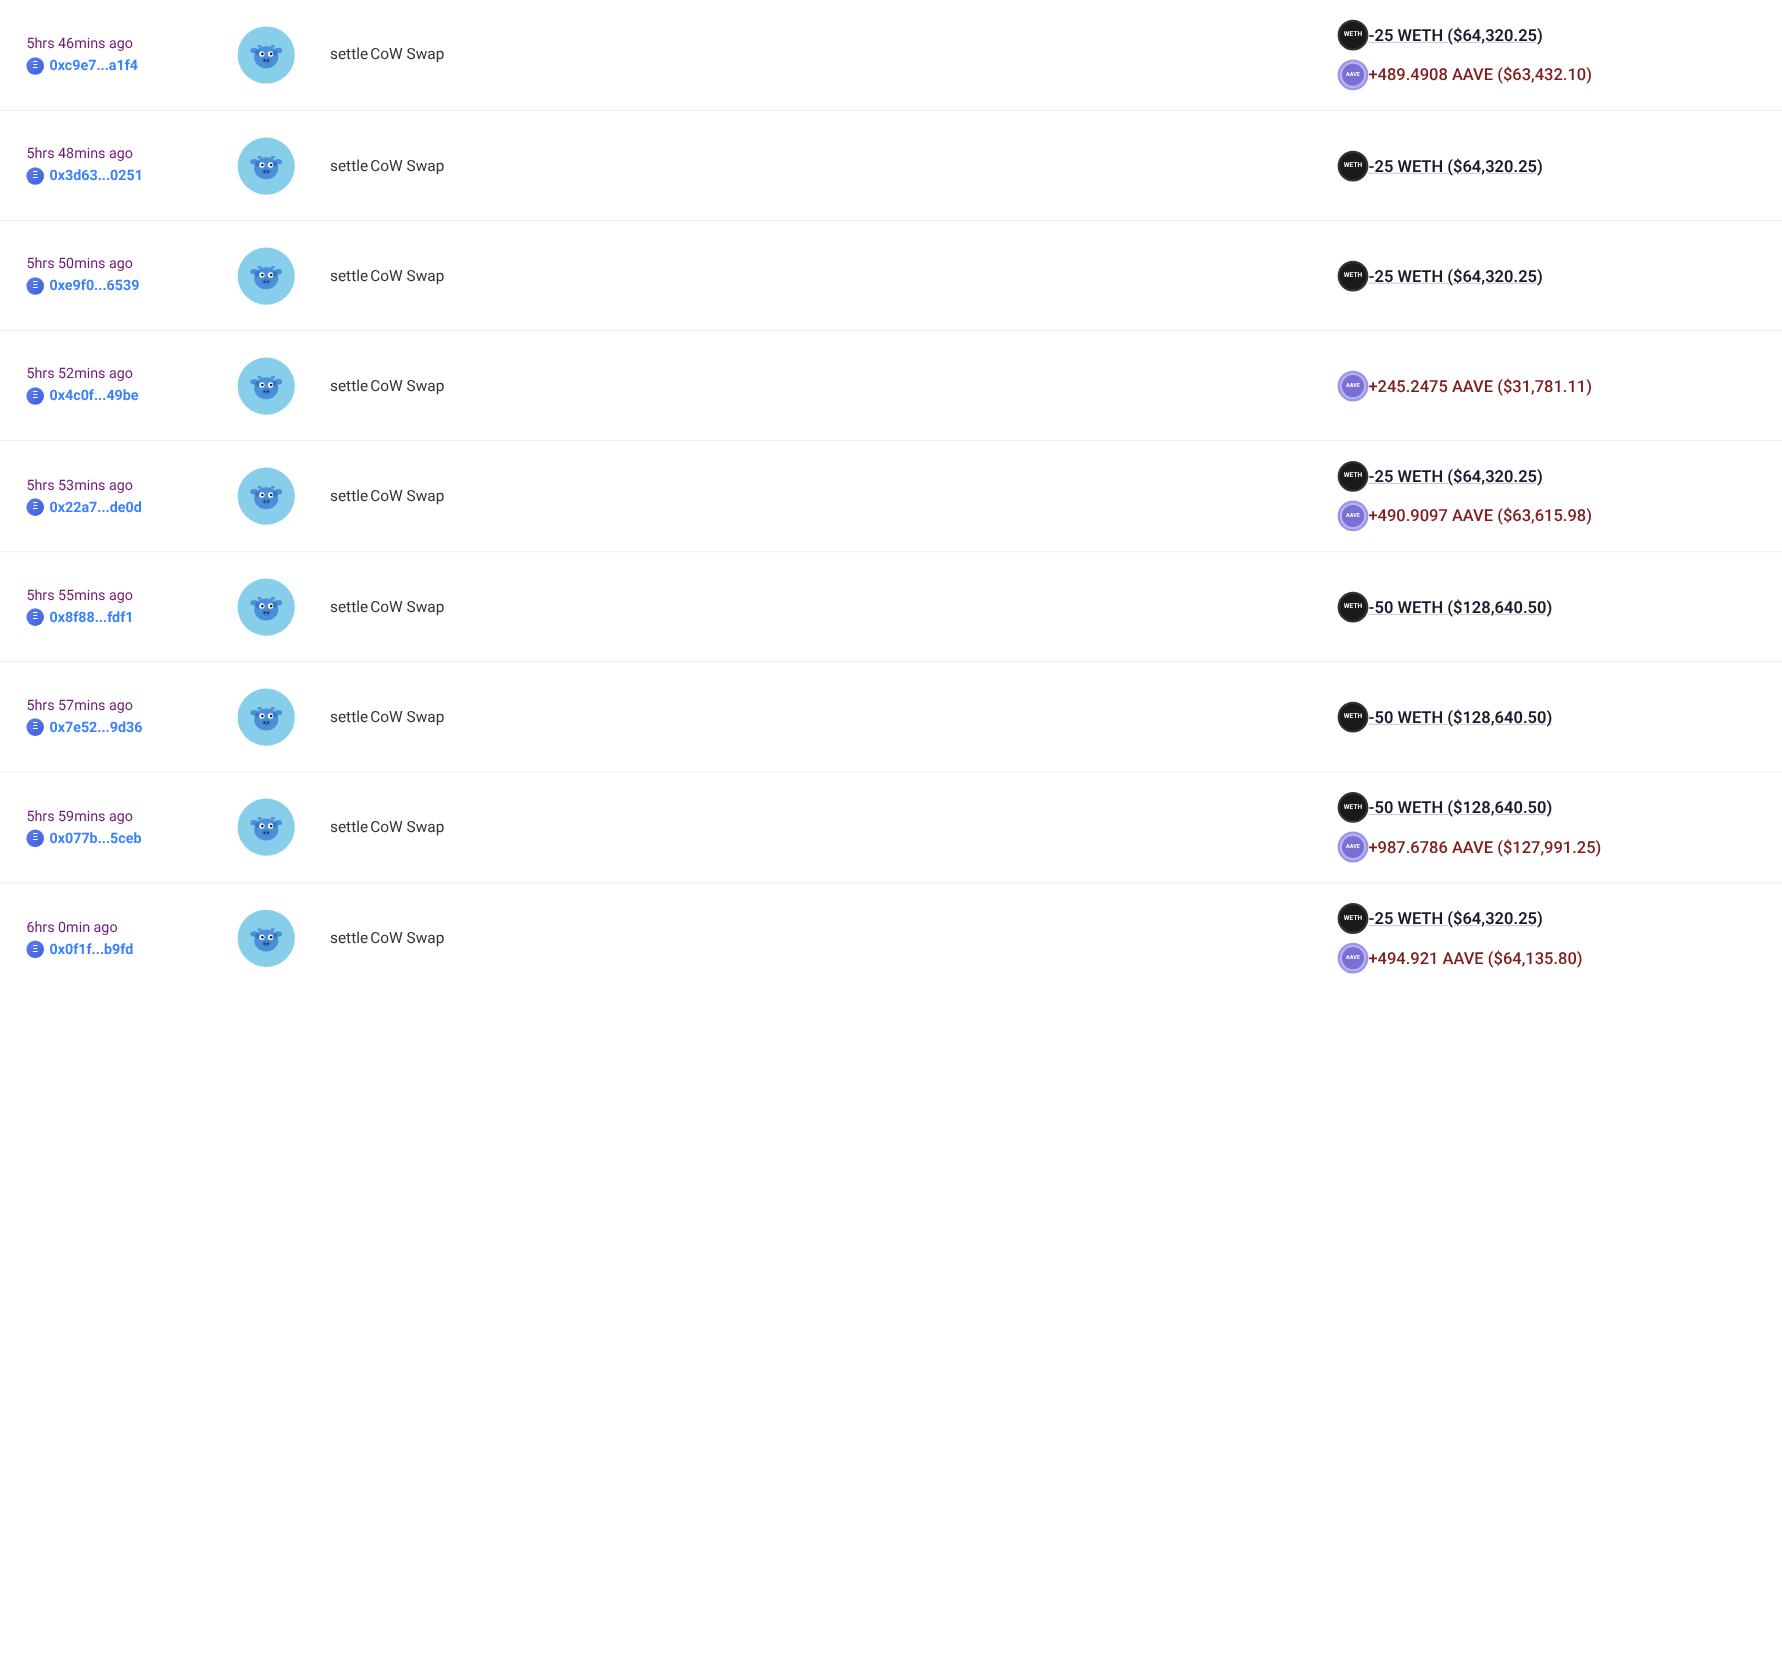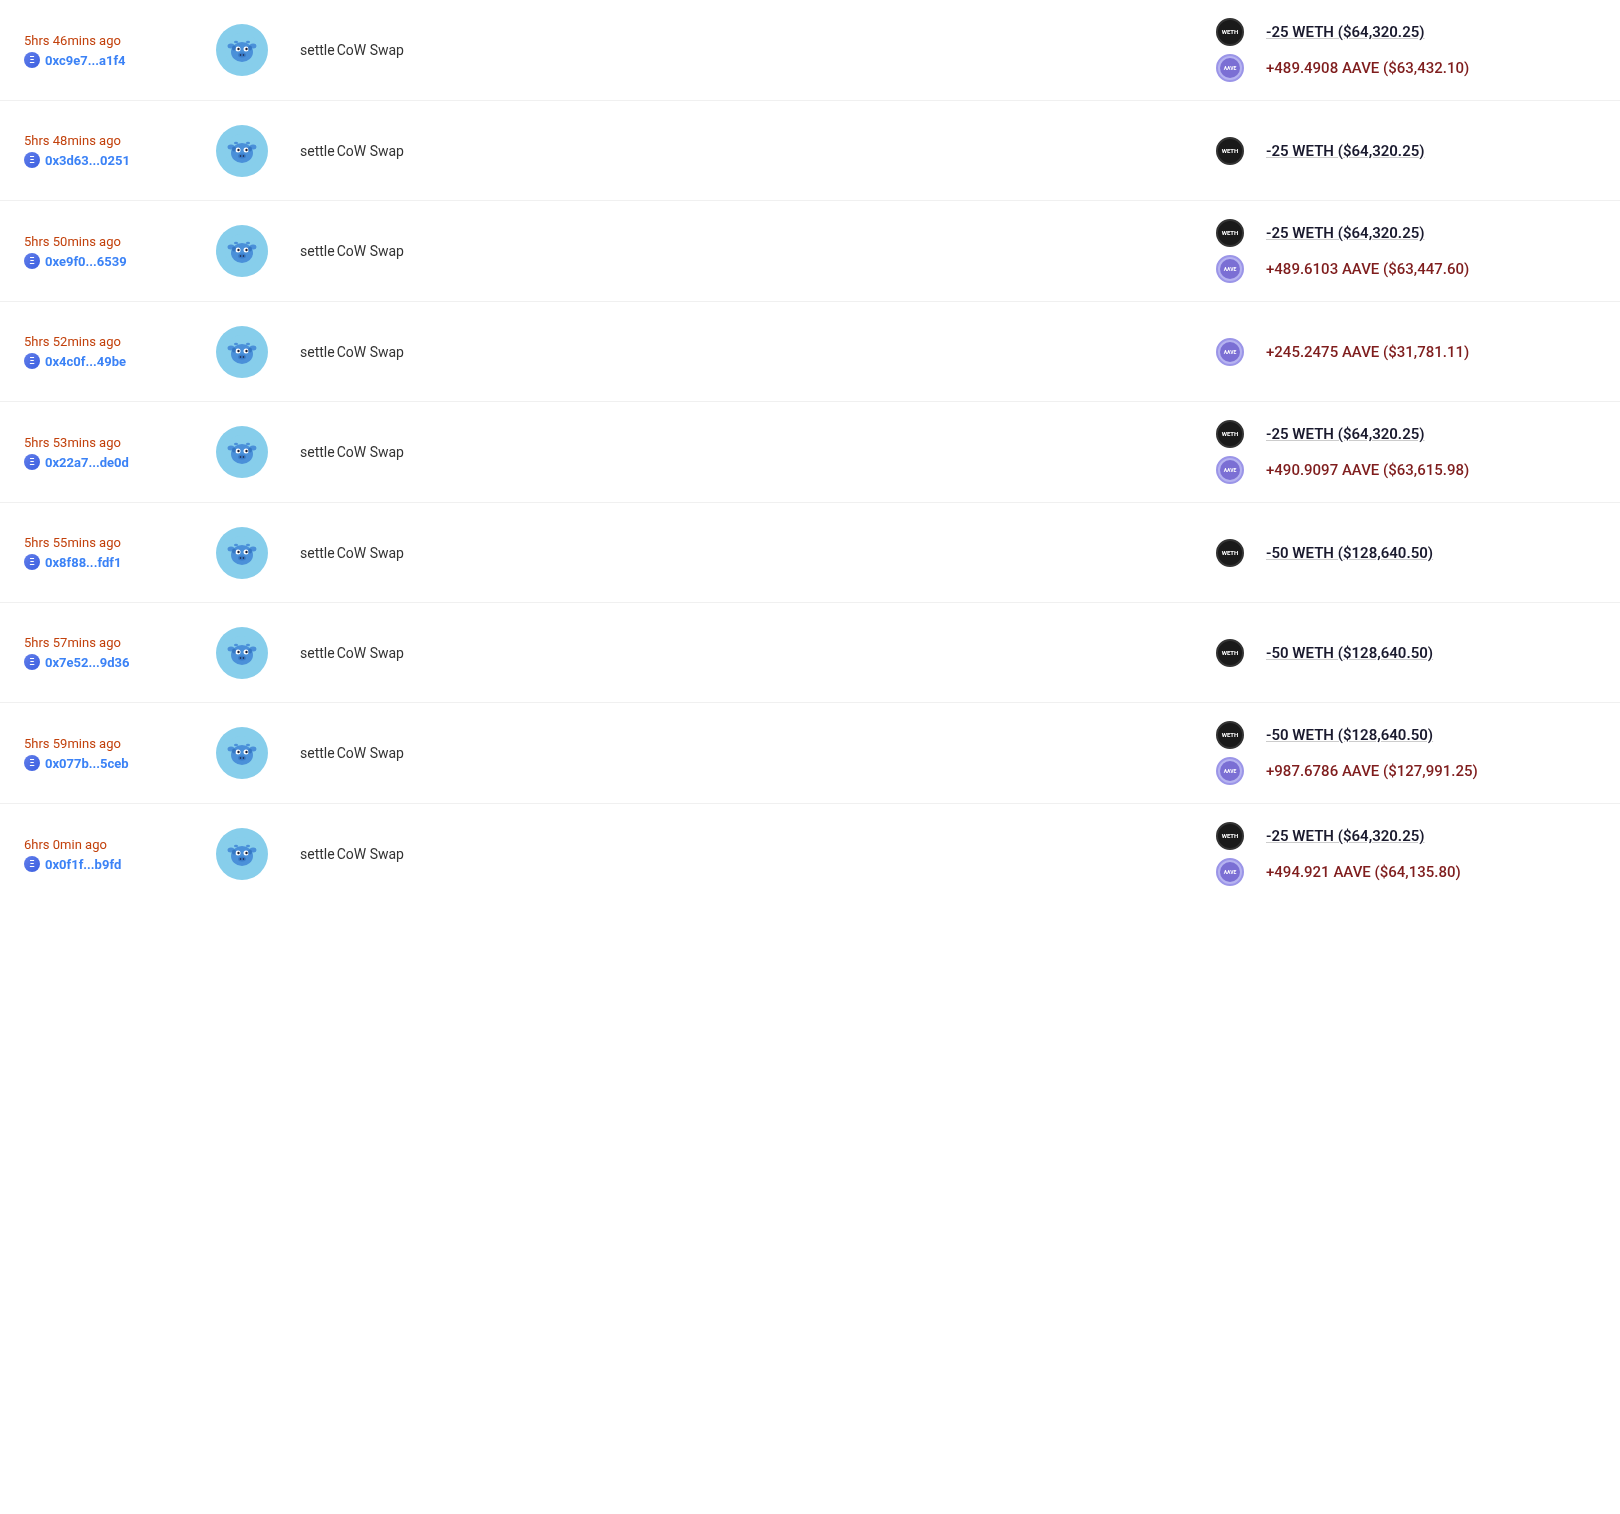--- a/index.html
+++ b/index.html
@@ -24,21 +24,21 @@
       border-bottom: none;
     }
     .left-section {
       display: flex;
       flex-direction: column;
       min-width: 160px;
       gap: 4px;
     }
     .time-ago {
       font-size: 13px;
-      color: #c2410c;
+      color: #701a75;
       font-weight: 400;
     }
     .tx-hash {
       display: flex;
       align-items: flex-end;
       gap: 5px;
       font-size: 13px;
       color: #3b82f6;
       font-weight: 700;
     }
@@ -89,21 +89,21 @@
       display: flex;
       flex-direction: column;
       gap: 8px;
       margin-left: auto;
       padding-left: 40px;
       min-width: 420px;
     }
     .token-line {
       display: flex;
       align-items: center;
-      gap: 22px;
+      gap: 0;
     }
     .weth-badge {
       width: 28px;
       height: 28px;
       border-radius: 50%;
       background: #1a1a1a;
       border: 2px solid #333;
       display: flex;
       align-items: center;
       justify-content: center;
@@ -300,331 +300,323 @@
         <span class="action-label">settle</span>
         <span class="action-label">CoW Swap</span>
       </div>
       <div class="right-section">
         <div class="token-line">
           <div class="weth-badge">
             <span class="weth-text-badge">WETH</span>
           </div>
           <span class="weth-amount">-25 WETH ($64,320.25)</span>
         </div>
+      </div>
+    </div>
+    <div class="transaction-row">
+      <div class="left-section">
+        <span class="time-ago">5hrs 52mins ago</span>
+        <span class="tx-hash">
+          <span class="eth-icon"></span>
+          0x4c0f...49be
+        </span>
+      </div>
+      <div class="cow-icon-wrapper">
+        <svg class="cow-svg" viewBox="0 0 36 36" fill="none" xmlns="http://www.w3.org/2000/svg">
+
+          <circle cx="18" cy="18" r="17" fill="#87CEEB"></circle>
+
+          <ellipse cx="18" cy="20" rx="11" ry="10" fill="#4a90d9"></ellipse>
+
+          <circle cx="14" cy="17" r="2.5" fill="white"></circle>
+          <circle cx="22" cy="17" r="2.5" fill="white"></circle>
+          <circle cx="14.5" cy="17" r="1.2" fill="#1a1a2e"></circle>
+          <circle cx="22.5" cy="17" r="1.2" fill="#1a1a2e"></circle>
+
+          <ellipse cx="18" cy="23" rx="4" ry="2.5" fill="#3a7bc8"></ellipse>
+          <circle cx="16.5" cy="23" r="0.8" fill="#1a1a2e"></circle>
+          <circle cx="19.5" cy="23" r="0.8" fill="#1a1a2e"></circle>
+
+          <ellipse cx="7" cy="14" rx="3.5" ry="2.5" fill="#4a90d9"></ellipse>
+          <ellipse cx="29" cy="14" rx="3.5" ry="2.5" fill="#4a90d9"></ellipse>
+
+          <ellipse cx="12" cy="10" rx="2" ry="1.2" fill="#4a90d9"></ellipse>
+          <ellipse cx="24" cy="10" rx="2" ry="1.2" fill="#4a90d9"></ellipse>
+
+          <ellipse cx="10" cy="16" rx="2" ry="2.5" fill="#2060b0" opacity="0.5"></ellipse>
+          <ellipse cx="26" cy="16" rx="2" ry="2.5" fill="#2060b0" opacity="0.5"></ellipse>
+        </svg>
+      </div>
+      <div class="action-section">
+        <span class="action-label">settle</span>
+        <span class="action-label">CoW Swap</span>
+      </div>
+      <div class="right-section">
         <div class="token-line">
           <div class="aave-badge">
             <div class="aave-inner">
               <span class="aave-text">AAVE</span>
             </div>
           </div>
-          <span class="aave-amount">+489.6103 AAVE ($63,447.60)</span>
-        </div>
-      </div>
-    </div>
-    <div class="transaction-row">
-      <div class="left-section">
-        <span class="time-ago">5hrs 52mins ago</span>
-        <span class="tx-hash">
-          <span class="eth-icon"></span>
-          0x4c0f...49be
-        </span>
-      </div>
-      <div class="cow-icon-wrapper">
-        <svg class="cow-svg" viewBox="0 0 36 36" fill="none" xmlns="http://www.w3.org/2000/svg">
-
-          <circle cx="18" cy="18" r="17" fill="#87CEEB"></circle>
-
-          <ellipse cx="18" cy="20" rx="11" ry="10" fill="#4a90d9"></ellipse>
-
-          <circle cx="14" cy="17" r="2.5" fill="white"></circle>
-          <circle cx="22" cy="17" r="2.5" fill="white"></circle>
-          <circle cx="14.5" cy="17" r="1.2" fill="#1a1a2e"></circle>
-          <circle cx="22.5" cy="17" r="1.2" fill="#1a1a2e"></circle>
-
-          <ellipse cx="18" cy="23" rx="4" ry="2.5" fill="#3a7bc8"></ellipse>
-          <circle cx="16.5" cy="23" r="0.8" fill="#1a1a2e"></circle>
-          <circle cx="19.5" cy="23" r="0.8" fill="#1a1a2e"></circle>
-
-          <ellipse cx="7" cy="14" rx="3.5" ry="2.5" fill="#4a90d9"></ellipse>
-          <ellipse cx="29" cy="14" rx="3.5" ry="2.5" fill="#4a90d9"></ellipse>
-
-          <ellipse cx="12" cy="10" rx="2" ry="1.2" fill="#4a90d9"></ellipse>
-          <ellipse cx="24" cy="10" rx="2" ry="1.2" fill="#4a90d9"></ellipse>
-
-          <ellipse cx="10" cy="16" rx="2" ry="2.5" fill="#2060b0" opacity="0.5"></ellipse>
-          <ellipse cx="26" cy="16" rx="2" ry="2.5" fill="#2060b0" opacity="0.5"></ellipse>
-        </svg>
-      </div>
-      <div class="action-section">
-        <span class="action-label">settle</span>
-        <span class="action-label">CoW Swap</span>
-      </div>
-      <div class="right-section">
+          <span class="aave-amount">+245.2475 AAVE ($31,781.11)</span>
+        </div>
+      </div>
+    </div>
+    <div class="transaction-row">
+      <div class="left-section">
+        <span class="time-ago">5hrs 53mins ago</span>
+        <span class="tx-hash">
+          <span class="eth-icon"></span>
+          0x22a7...de0d
+        </span>
+      </div>
+      <div class="cow-icon-wrapper">
+        <svg class="cow-svg" viewBox="0 0 36 36" fill="none" xmlns="http://www.w3.org/2000/svg">
+
+          <circle cx="18" cy="18" r="17" fill="#87CEEB"></circle>
+
+          <ellipse cx="18" cy="20" rx="11" ry="10" fill="#4a90d9"></ellipse>
+
+          <circle cx="14" cy="17" r="2.5" fill="white"></circle>
+          <circle cx="22" cy="17" r="2.5" fill="white"></circle>
+          <circle cx="14.5" cy="17" r="1.2" fill="#1a1a2e"></circle>
+          <circle cx="22.5" cy="17" r="1.2" fill="#1a1a2e"></circle>
+
+          <ellipse cx="18" cy="23" rx="4" ry="2.5" fill="#3a7bc8"></ellipse>
+          <circle cx="16.5" cy="23" r="0.8" fill="#1a1a2e"></circle>
+          <circle cx="19.5" cy="23" r="0.8" fill="#1a1a2e"></circle>
+
+          <ellipse cx="7" cy="14" rx="3.5" ry="2.5" fill="#4a90d9"></ellipse>
+          <ellipse cx="29" cy="14" rx="3.5" ry="2.5" fill="#4a90d9"></ellipse>
+
+          <ellipse cx="12" cy="10" rx="2" ry="1.2" fill="#4a90d9"></ellipse>
+          <ellipse cx="24" cy="10" rx="2" ry="1.2" fill="#4a90d9"></ellipse>
+
+          <ellipse cx="10" cy="16" rx="2" ry="2.5" fill="#2060b0" opacity="0.5"></ellipse>
+          <ellipse cx="26" cy="16" rx="2" ry="2.5" fill="#2060b0" opacity="0.5"></ellipse>
+        </svg>
+      </div>
+      <div class="action-section">
+        <span class="action-label">settle</span>
+        <span class="action-label">CoW Swap</span>
+      </div>
+      <div class="right-section">
+        <div class="token-line">
+          <div class="weth-badge">
+            <span class="weth-text-badge">WETH</span>
+          </div>
+          <span class="weth-amount">-25 WETH ($64,320.25)</span>
+        </div>
         <div class="token-line">
           <div class="aave-badge">
             <div class="aave-inner">
               <span class="aave-text">AAVE</span>
             </div>
           </div>
-          <span class="aave-amount">+245.2475 AAVE ($31,781.11)</span>
-        </div>
-      </div>
-    </div>
-    <div class="transaction-row">
-      <div class="left-section">
-        <span class="time-ago">5hrs 53mins ago</span>
-        <span class="tx-hash">
-          <span class="eth-icon"></span>
-          0x22a7...de0d
-        </span>
-      </div>
-      <div class="cow-icon-wrapper">
-        <svg class="cow-svg" viewBox="0 0 36 36" fill="none" xmlns="http://www.w3.org/2000/svg">
-
-          <circle cx="18" cy="18" r="17" fill="#87CEEB"></circle>
-
-          <ellipse cx="18" cy="20" rx="11" ry="10" fill="#4a90d9"></ellipse>
-
-          <circle cx="14" cy="17" r="2.5" fill="white"></circle>
-          <circle cx="22" cy="17" r="2.5" fill="white"></circle>
-          <circle cx="14.5" cy="17" r="1.2" fill="#1a1a2e"></circle>
-          <circle cx="22.5" cy="17" r="1.2" fill="#1a1a2e"></circle>
-
-          <ellipse cx="18" cy="23" rx="4" ry="2.5" fill="#3a7bc8"></ellipse>
-          <circle cx="16.5" cy="23" r="0.8" fill="#1a1a2e"></circle>
-          <circle cx="19.5" cy="23" r="0.8" fill="#1a1a2e"></circle>
-
-          <ellipse cx="7" cy="14" rx="3.5" ry="2.5" fill="#4a90d9"></ellipse>
-          <ellipse cx="29" cy="14" rx="3.5" ry="2.5" fill="#4a90d9"></ellipse>
-
-          <ellipse cx="12" cy="10" rx="2" ry="1.2" fill="#4a90d9"></ellipse>
-          <ellipse cx="24" cy="10" rx="2" ry="1.2" fill="#4a90d9"></ellipse>
-
-          <ellipse cx="10" cy="16" rx="2" ry="2.5" fill="#2060b0" opacity="0.5"></ellipse>
-          <ellipse cx="26" cy="16" rx="2" ry="2.5" fill="#2060b0" opacity="0.5"></ellipse>
-        </svg>
-      </div>
-      <div class="action-section">
-        <span class="action-label">settle</span>
-        <span class="action-label">CoW Swap</span>
-      </div>
-      <div class="right-section">
-        <div class="token-line">
-          <div class="weth-badge">
-            <span class="weth-text-badge">WETH</span>
-          </div>
-          <span class="weth-amount">-25 WETH ($64,320.25)</span>
+          <span class="aave-amount">+490.9097 AAVE ($63,615.98)</span>
+        </div>
+      </div>
+    </div>
+    <div class="transaction-row">
+      <div class="left-section">
+        <span class="time-ago">5hrs 55mins ago</span>
+        <span class="tx-hash">
+          <span class="eth-icon"></span>
+          0x8f88...fdf1
+        </span>
+      </div>
+      <div class="cow-icon-wrapper">
+        <svg class="cow-svg" viewBox="0 0 36 36" fill="none" xmlns="http://www.w3.org/2000/svg">
+
+          <circle cx="18" cy="18" r="17" fill="#87CEEB"></circle>
+
+          <ellipse cx="18" cy="20" rx="11" ry="10" fill="#4a90d9"></ellipse>
+
+          <circle cx="14" cy="17" r="2.5" fill="white"></circle>
+          <circle cx="22" cy="17" r="2.5" fill="white"></circle>
+          <circle cx="14.5" cy="17" r="1.2" fill="#1a1a2e"></circle>
+          <circle cx="22.5" cy="17" r="1.2" fill="#1a1a2e"></circle>
+
+          <ellipse cx="18" cy="23" rx="4" ry="2.5" fill="#3a7bc8"></ellipse>
+          <circle cx="16.5" cy="23" r="0.8" fill="#1a1a2e"></circle>
+          <circle cx="19.5" cy="23" r="0.8" fill="#1a1a2e"></circle>
+
+          <ellipse cx="7" cy="14" rx="3.5" ry="2.5" fill="#4a90d9"></ellipse>
+          <ellipse cx="29" cy="14" rx="3.5" ry="2.5" fill="#4a90d9"></ellipse>
+
+          <ellipse cx="12" cy="10" rx="2" ry="1.2" fill="#4a90d9"></ellipse>
+          <ellipse cx="24" cy="10" rx="2" ry="1.2" fill="#4a90d9"></ellipse>
+
+          <ellipse cx="10" cy="16" rx="2" ry="2.5" fill="#2060b0" opacity="0.5"></ellipse>
+          <ellipse cx="26" cy="16" rx="2" ry="2.5" fill="#2060b0" opacity="0.5"></ellipse>
+        </svg>
+      </div>
+      <div class="action-section">
+        <span class="action-label">settle</span>
+        <span class="action-label">CoW Swap</span>
+      </div>
+      <div class="right-section">
+        <div class="token-line">
+          <div class="weth-badge">
+            <span class="weth-text-badge">WETH</span>
+          </div>
+          <span class="weth-amount">-50 WETH ($128,640.50)</span>
+        </div>
+      </div>
+    </div>
+    <div class="transaction-row">
+      <div class="left-section">
+        <span class="time-ago">5hrs 57mins ago</span>
+        <span class="tx-hash">
+          <span class="eth-icon"></span>
+          0x7e52...9d36
+        </span>
+      </div>
+      <div class="cow-icon-wrapper">
+        <svg class="cow-svg" viewBox="0 0 36 36" fill="none" xmlns="http://www.w3.org/2000/svg">
+
+          <circle cx="18" cy="18" r="17" fill="#87CEEB"></circle>
+
+          <ellipse cx="18" cy="20" rx="11" ry="10" fill="#4a90d9"></ellipse>
+
+          <circle cx="14" cy="17" r="2.5" fill="white"></circle>
+          <circle cx="22" cy="17" r="2.5" fill="white"></circle>
+          <circle cx="14.5" cy="17" r="1.2" fill="#1a1a2e"></circle>
+          <circle cx="22.5" cy="17" r="1.2" fill="#1a1a2e"></circle>
+
+          <ellipse cx="18" cy="23" rx="4" ry="2.5" fill="#3a7bc8"></ellipse>
+          <circle cx="16.5" cy="23" r="0.8" fill="#1a1a2e"></circle>
+          <circle cx="19.5" cy="23" r="0.8" fill="#1a1a2e"></circle>
+
+          <ellipse cx="7" cy="14" rx="3.5" ry="2.5" fill="#4a90d9"></ellipse>
+          <ellipse cx="29" cy="14" rx="3.5" ry="2.5" fill="#4a90d9"></ellipse>
+
+          <ellipse cx="12" cy="10" rx="2" ry="1.2" fill="#4a90d9"></ellipse>
+          <ellipse cx="24" cy="10" rx="2" ry="1.2" fill="#4a90d9"></ellipse>
+
+          <ellipse cx="10" cy="16" rx="2" ry="2.5" fill="#2060b0" opacity="0.5"></ellipse>
+          <ellipse cx="26" cy="16" rx="2" ry="2.5" fill="#2060b0" opacity="0.5"></ellipse>
+        </svg>
+      </div>
+      <div class="action-section">
+        <span class="action-label">settle</span>
+        <span class="action-label">CoW Swap</span>
+      </div>
+      <div class="right-section">
+        <div class="token-line">
+          <div class="weth-badge">
+            <span class="weth-text-badge">WETH</span>
+          </div>
+          <span class="weth-amount">-50 WETH ($128,640.50)</span>
+        </div>
+      </div>
+    </div>
+    <div class="transaction-row">
+      <div class="left-section">
+        <span class="time-ago">5hrs 59mins ago</span>
+        <span class="tx-hash">
+          <span class="eth-icon"></span>
+          0x077b...5ceb
+        </span>
+      </div>
+      <div class="cow-icon-wrapper">
+        <svg class="cow-svg" viewBox="0 0 36 36" fill="none" xmlns="http://www.w3.org/2000/svg">
+
+          <circle cx="18" cy="18" r="17" fill="#87CEEB"></circle>
+
+          <ellipse cx="18" cy="20" rx="11" ry="10" fill="#4a90d9"></ellipse>
+
+          <circle cx="14" cy="17" r="2.5" fill="white"></circle>
+          <circle cx="22" cy="17" r="2.5" fill="white"></circle>
+          <circle cx="14.5" cy="17" r="1.2" fill="#1a1a2e"></circle>
+          <circle cx="22.5" cy="17" r="1.2" fill="#1a1a2e"></circle>
+
+          <ellipse cx="18" cy="23" rx="4" ry="2.5" fill="#3a7bc8"></ellipse>
+          <circle cx="16.5" cy="23" r="0.8" fill="#1a1a2e"></circle>
+          <circle cx="19.5" cy="23" r="0.8" fill="#1a1a2e"></circle>
+
+          <ellipse cx="7" cy="14" rx="3.5" ry="2.5" fill="#4a90d9"></ellipse>
+          <ellipse cx="29" cy="14" rx="3.5" ry="2.5" fill="#4a90d9"></ellipse>
+
+          <ellipse cx="12" cy="10" rx="2" ry="1.2" fill="#4a90d9"></ellipse>
+          <ellipse cx="24" cy="10" rx="2" ry="1.2" fill="#4a90d9"></ellipse>
+
+          <ellipse cx="10" cy="16" rx="2" ry="2.5" fill="#2060b0" opacity="0.5"></ellipse>
+          <ellipse cx="26" cy="16" rx="2" ry="2.5" fill="#2060b0" opacity="0.5"></ellipse>
+        </svg>
+      </div>
+      <div class="action-section">
+        <span class="action-label">settle</span>
+        <span class="action-label">CoW Swap</span>
+      </div>
+      <div class="right-section">
+        <div class="token-line">
+          <div class="weth-badge">
+            <span class="weth-text-badge">WETH</span>
+          </div>
+          <span class="weth-amount">-50 WETH ($128,640.50)</span>
         </div>
         <div class="token-line">
           <div class="aave-badge">
             <div class="aave-inner">
               <span class="aave-text">AAVE</span>
             </div>
           </div>
-          <span class="aave-amount">+490.9097 AAVE ($63,615.98)</span>
-        </div>
-      </div>
-    </div>
-    <div class="transaction-row">
-      <div class="left-section">
-        <span class="time-ago">5hrs 55mins ago</span>
-        <span class="tx-hash">
-          <span class="eth-icon"></span>
-          0x8f88...fdf1
-        </span>
-      </div>
-      <div class="cow-icon-wrapper">
-        <svg class="cow-svg" viewBox="0 0 36 36" fill="none" xmlns="http://www.w3.org/2000/svg">
-
-          <circle cx="18" cy="18" r="17" fill="#87CEEB"></circle>
-
-          <ellipse cx="18" cy="20" rx="11" ry="10" fill="#4a90d9"></ellipse>
-
-          <circle cx="14" cy="17" r="2.5" fill="white"></circle>
-          <circle cx="22" cy="17" r="2.5" fill="white"></circle>
-          <circle cx="14.5" cy="17" r="1.2" fill="#1a1a2e"></circle>
-          <circle cx="22.5" cy="17" r="1.2" fill="#1a1a2e"></circle>
-
-          <ellipse cx="18" cy="23" rx="4" ry="2.5" fill="#3a7bc8"></ellipse>
-          <circle cx="16.5" cy="23" r="0.8" fill="#1a1a2e"></circle>
-          <circle cx="19.5" cy="23" r="0.8" fill="#1a1a2e"></circle>
-
-          <ellipse cx="7" cy="14" rx="3.5" ry="2.5" fill="#4a90d9"></ellipse>
-          <ellipse cx="29" cy="14" rx="3.5" ry="2.5" fill="#4a90d9"></ellipse>
-
-          <ellipse cx="12" cy="10" rx="2" ry="1.2" fill="#4a90d9"></ellipse>
-          <ellipse cx="24" cy="10" rx="2" ry="1.2" fill="#4a90d9"></ellipse>
-
-          <ellipse cx="10" cy="16" rx="2" ry="2.5" fill="#2060b0" opacity="0.5"></ellipse>
-          <ellipse cx="26" cy="16" rx="2" ry="2.5" fill="#2060b0" opacity="0.5"></ellipse>
-        </svg>
-      </div>
-      <div class="action-section">
-        <span class="action-label">settle</span>
-        <span class="action-label">CoW Swap</span>
-      </div>
-      <div class="right-section">
-        <div class="token-line">
-          <div class="weth-badge">
-            <span class="weth-text-badge">WETH</span>
-          </div>
-          <span class="weth-amount">-50 WETH ($128,640.50)</span>
-        </div>
-      </div>
-    </div>
-    <div class="transaction-row">
-      <div class="left-section">
-        <span class="time-ago">5hrs 57mins ago</span>
-        <span class="tx-hash">
-          <span class="eth-icon"></span>
-          0x7e52...9d36
-        </span>
-      </div>
-      <div class="cow-icon-wrapper">
-        <svg class="cow-svg" viewBox="0 0 36 36" fill="none" xmlns="http://www.w3.org/2000/svg">
-
-          <circle cx="18" cy="18" r="17" fill="#87CEEB"></circle>
-
-          <ellipse cx="18" cy="20" rx="11" ry="10" fill="#4a90d9"></ellipse>
-
-          <circle cx="14" cy="17" r="2.5" fill="white"></circle>
-          <circle cx="22" cy="17" r="2.5" fill="white"></circle>
-          <circle cx="14.5" cy="17" r="1.2" fill="#1a1a2e"></circle>
-          <circle cx="22.5" cy="17" r="1.2" fill="#1a1a2e"></circle>
-
-          <ellipse cx="18" cy="23" rx="4" ry="2.5" fill="#3a7bc8"></ellipse>
-          <circle cx="16.5" cy="23" r="0.8" fill="#1a1a2e"></circle>
-          <circle cx="19.5" cy="23" r="0.8" fill="#1a1a2e"></circle>
-
-          <ellipse cx="7" cy="14" rx="3.5" ry="2.5" fill="#4a90d9"></ellipse>
-          <ellipse cx="29" cy="14" rx="3.5" ry="2.5" fill="#4a90d9"></ellipse>
-
-          <ellipse cx="12" cy="10" rx="2" ry="1.2" fill="#4a90d9"></ellipse>
-          <ellipse cx="24" cy="10" rx="2" ry="1.2" fill="#4a90d9"></ellipse>
-
-          <ellipse cx="10" cy="16" rx="2" ry="2.5" fill="#2060b0" opacity="0.5"></ellipse>
-          <ellipse cx="26" cy="16" rx="2" ry="2.5" fill="#2060b0" opacity="0.5"></ellipse>
-        </svg>
-      </div>
-      <div class="action-section">
-        <span class="action-label">settle</span>
-        <span class="action-label">CoW Swap</span>
-      </div>
-      <div class="right-section">
-        <div class="token-line">
-          <div class="weth-badge">
-            <span class="weth-text-badge">WETH</span>
-          </div>
-          <span class="weth-amount">-50 WETH ($128,640.50)</span>
-        </div>
-      </div>
-    </div>
-    <div class="transaction-row">
-      <div class="left-section">
-        <span class="time-ago">5hrs 59mins ago</span>
-        <span class="tx-hash">
-          <span class="eth-icon"></span>
-          0x077b...5ceb
-        </span>
-      </div>
-      <div class="cow-icon-wrapper">
-        <svg class="cow-svg" viewBox="0 0 36 36" fill="none" xmlns="http://www.w3.org/2000/svg">
-
-          <circle cx="18" cy="18" r="17" fill="#87CEEB"></circle>
-
-          <ellipse cx="18" cy="20" rx="11" ry="10" fill="#4a90d9"></ellipse>
-
-          <circle cx="14" cy="17" r="2.5" fill="white"></circle>
-          <circle cx="22" cy="17" r="2.5" fill="white"></circle>
-          <circle cx="14.5" cy="17" r="1.2" fill="#1a1a2e"></circle>
-          <circle cx="22.5" cy="17" r="1.2" fill="#1a1a2e"></circle>
-
-          <ellipse cx="18" cy="23" rx="4" ry="2.5" fill="#3a7bc8"></ellipse>
-          <circle cx="16.5" cy="23" r="0.8" fill="#1a1a2e"></circle>
-          <circle cx="19.5" cy="23" r="0.8" fill="#1a1a2e"></circle>
-
-          <ellipse cx="7" cy="14" rx="3.5" ry="2.5" fill="#4a90d9"></ellipse>
-          <ellipse cx="29" cy="14" rx="3.5" ry="2.5" fill="#4a90d9"></ellipse>
-
-          <ellipse cx="12" cy="10" rx="2" ry="1.2" fill="#4a90d9"></ellipse>
-          <ellipse cx="24" cy="10" rx="2" ry="1.2" fill="#4a90d9"></ellipse>
-
-          <ellipse cx="10" cy="16" rx="2" ry="2.5" fill="#2060b0" opacity="0.5"></ellipse>
-          <ellipse cx="26" cy="16" rx="2" ry="2.5" fill="#2060b0" opacity="0.5"></ellipse>
-        </svg>
-      </div>
-      <div class="action-section">
-        <span class="action-label">settle</span>
-        <span class="action-label">CoW Swap</span>
-      </div>
-      <div class="right-section">
-        <div class="token-line">
-          <div class="weth-badge">
-            <span class="weth-text-badge">WETH</span>
-          </div>
-          <span class="weth-amount">-50 WETH ($128,640.50)</span>
+          <span class="aave-amount">+987.6786 AAVE ($127,991.25)</span>
+        </div>
+      </div>
+    </div>
+    <div class="transaction-row">
+      <div class="left-section">
+        <span class="time-ago">6hrs 0min ago</span>
+        <span class="tx-hash">
+          <span class="eth-icon"></span>
+          0x0f1f...b9fd
+        </span>
+      </div>
+      <div class="cow-icon-wrapper">
+        <svg class="cow-svg" viewBox="0 0 36 36" fill="none" xmlns="http://www.w3.org/2000/svg">
+
+          <circle cx="18" cy="18" r="17" fill="#87CEEB"></circle>
+
+          <ellipse cx="18" cy="20" rx="11" ry="10" fill="#4a90d9"></ellipse>
+
+          <circle cx="14" cy="17" r="2.5" fill="white"></circle>
+          <circle cx="22" cy="17" r="2.5" fill="white"></circle>
+          <circle cx="14.5" cy="17" r="1.2" fill="#1a1a2e"></circle>
+          <circle cx="22.5" cy="17" r="1.2" fill="#1a1a2e"></circle>
+
+          <ellipse cx="18" cy="23" rx="4" ry="2.5" fill="#3a7bc8"></ellipse>
+          <circle cx="16.5" cy="23" r="0.8" fill="#1a1a2e"></circle>
+          <circle cx="19.5" cy="23" r="0.8" fill="#1a1a2e"></circle>
+
+          <ellipse cx="7" cy="14" rx="3.5" ry="2.5" fill="#4a90d9"></ellipse>
+          <ellipse cx="29" cy="14" rx="3.5" ry="2.5" fill="#4a90d9"></ellipse>
+
+          <ellipse cx="12" cy="10" rx="2" ry="1.2" fill="#4a90d9"></ellipse>
+          <ellipse cx="24" cy="10" rx="2" ry="1.2" fill="#4a90d9"></ellipse>
+
+          <ellipse cx="10" cy="16" rx="2" ry="2.5" fill="#2060b0" opacity="0.5"></ellipse>
+          <ellipse cx="26" cy="16" rx="2" ry="2.5" fill="#2060b0" opacity="0.5"></ellipse>
+        </svg>
+      </div>
+      <div class="action-section">
+        <span class="action-label">settle</span>
+        <span class="action-label">CoW Swap</span>
+      </div>
+      <div class="right-section">
+        <div class="token-line">
+          <div class="weth-badge">
+            <span class="weth-text-badge">WETH</span>
+          </div>
+          <span class="weth-amount">-25 WETH ($64,320.25)</span>
         </div>
         <div class="token-line">
           <div class="aave-badge">
             <div class="aave-inner">
               <span class="aave-text">AAVE</span>
             </div>
           </div>
-          <span class="aave-amount">+987.6786 AAVE ($127,991.25)</span>
-        </div>
-      </div>
-    </div>
-    <div class="transaction-row">
-      <div class="left-section">
-        <span class="time-ago">6hrs 0min ago</span>
-        <span class="tx-hash">
-          <span class="eth-icon"></span>
-          0x0f1f...b9fd
-        </span>
-      </div>
-      <div class="cow-icon-wrapper">
-        <svg class="cow-svg" viewBox="0 0 36 36" fill="none" xmlns="http://www.w3.org/2000/svg">
-
-          <circle cx="18" cy="18" r="17" fill="#87CEEB"></circle>
-
-          <ellipse cx="18" cy="20" rx="11" ry="10" fill="#4a90d9"></ellipse>
-
-          <circle cx="14" cy="17" r="2.5" fill="white"></circle>
-          <circle cx="22" cy="17" r="2.5" fill="white"></circle>
-          <circle cx="14.5" cy="17" r="1.2" fill="#1a1a2e"></circle>
-          <circle cx="22.5" cy="17" r="1.2" fill="#1a1a2e"></circle>
-
-          <ellipse cx="18" cy="23" rx="4" ry="2.5" fill="#3a7bc8"></ellipse>
-          <circle cx="16.5" cy="23" r="0.8" fill="#1a1a2e"></circle>
-          <circle cx="19.5" cy="23" r="0.8" fill="#1a1a2e"></circle>
-
-          <ellipse cx="7" cy="14" rx="3.5" ry="2.5" fill="#4a90d9"></ellipse>
-          <ellipse cx="29" cy="14" rx="3.5" ry="2.5" fill="#4a90d9"></ellipse>
-
-          <ellipse cx="12" cy="10" rx="2" ry="1.2" fill="#4a90d9"></ellipse>
-          <ellipse cx="24" cy="10" rx="2" ry="1.2" fill="#4a90d9"></ellipse>
-
-          <ellipse cx="10" cy="16" rx="2" ry="2.5" fill="#2060b0" opacity="0.5"></ellipse>
-          <ellipse cx="26" cy="16" rx="2" ry="2.5" fill="#2060b0" opacity="0.5"></ellipse>
-        </svg>
-      </div>
-      <div class="action-section">
-        <span class="action-label">settle</span>
-        <span class="action-label">CoW Swap</span>
-      </div>
-      <div class="right-section">
-        <div class="token-line">
-          <div class="weth-badge">
-            <span class="weth-text-badge">WETH</span>
-          </div>
-          <span class="weth-amount">-25 WETH ($64,320.25)</span>
-        </div>
-        <div class="token-line">
-          <div class="aave-badge">
-            <div class="aave-inner">
-              <span class="aave-text">AAVE</span>
-            </div>
-          </div>
           <span class="aave-amount">+494.921 AAVE ($64,135.80)</span>
         </div>
       </div>
     </div>
   </div>
 
 </body></html>

